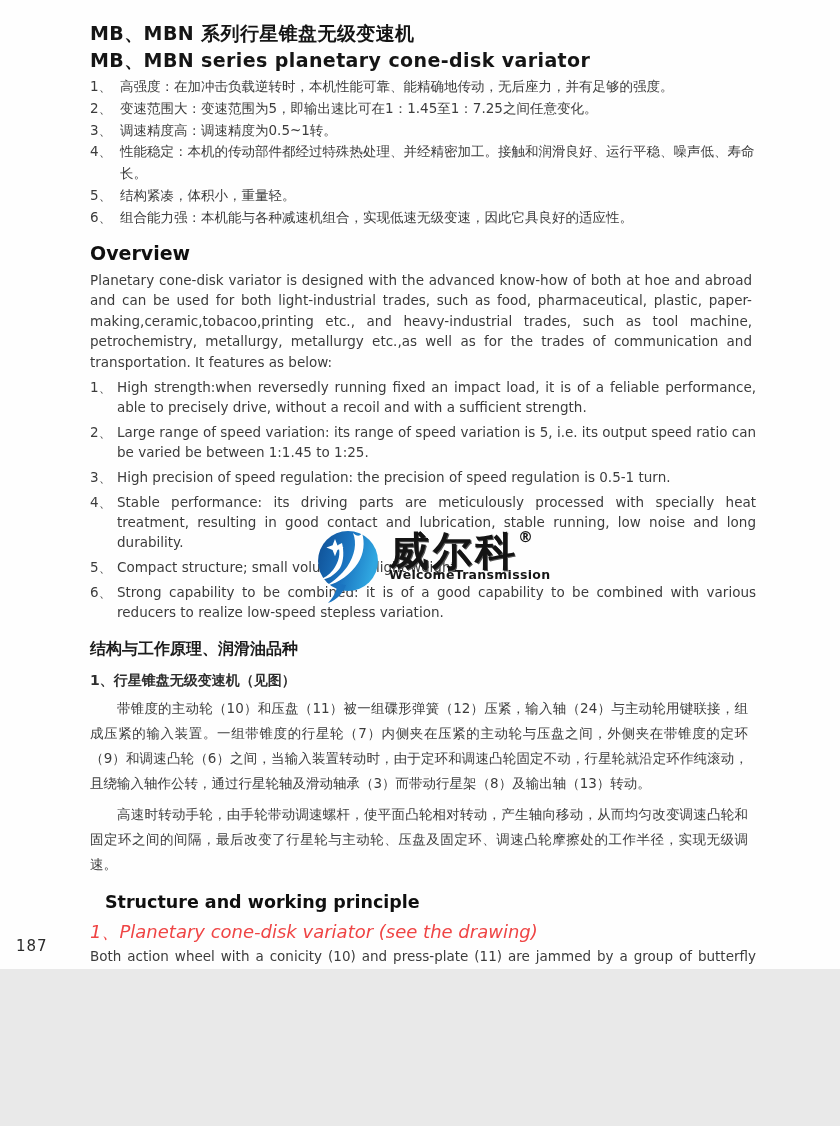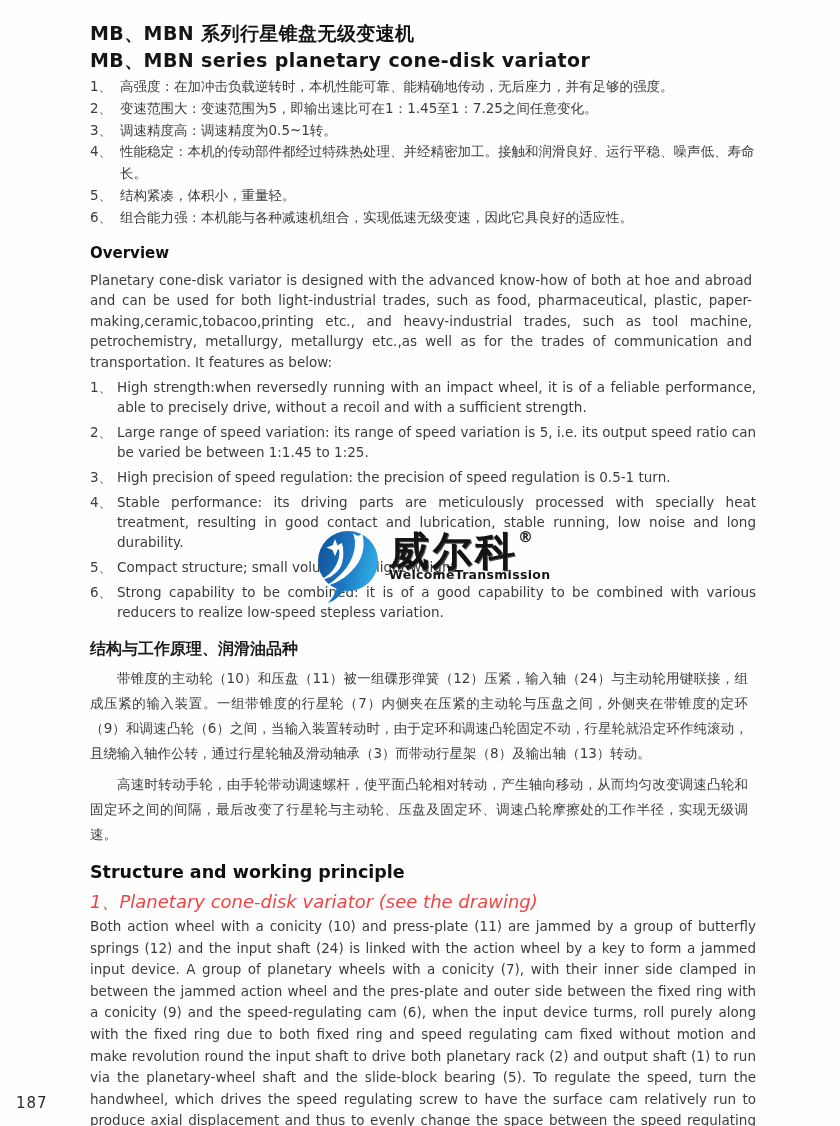--- a/index.html
+++ b/index.html
@@ -1,18 +1,18 @@
 <!DOCTYPE html>
 <html><head>
 <meta charset="utf-8">
 <style>
   html,body { margin:0; padding:0; background:#e9e9e9; }
   .page {
     position:relative;
-    width:840px; height:1126px;
+    width:840px; height:969px;
     margin:0 auto;
     background:#fefefe;
     font-family:"DejaVu Sans","Liberation Sans",sans-serif;
     color:#3f3f3f;
     overflow:hidden;
   }
   .content { position:absolute; left:90px; top:20px; width:666px; }
 
   .title-zh, .title-en {
     font-size:19px; font-weight:bold; color:#151515;
@@ -25,39 +25,39 @@
   .zh-intro {
     margin:7px 0 0 0; font-size:13.5px; line-height:22.5px;
     text-indent:2em; text-align:justify; color:#3c3c3c;
   }
   .zh-items { margin-top:2px; }
   .zh-item { display:flex; line-height:21.8px; font-size:13.5px; color:#3c3c3c; }
   .zh-item .num { flex:none; width:30px; }
   .zh-item .txt { flex:1; }
 
   .sec-heading-en {
-    margin:13px 0 0 0; font-size:15px; font-weight:bold; color:#101010; line-height:22px;
+    margin:13px 0 0 0; font-size:19px; font-weight:bold; color:#101010; line-height:22px;
   }
   .en-intro {
     margin:6px 4px 0 0; font-size:13.5px; line-height:20.5px;
     text-align:justify; color:#3c3c3c;
   }
   .en-items { margin-top:5px; }
   .en-item { display:flex; margin-bottom:5px; font-size:13.5px; line-height:20px; color:#3c3c3c; }
   .en-item .num { flex:none; width:27px; }
   .en-item .txt { flex:1; text-align:justify; }
 
   .sec2-heading-zh { margin:16px 0 0 0; font-size:16px; font-weight:bold; color:#1c1c1c; line-height:22px; }
   .zh-sub { margin:11px 0 0 0; font-size:14px; font-weight:bold; color:#2e2e2e; line-height:19px; }
   .zh-para {
     margin:6px 8px 0 0; font-size:13.5px; line-height:25px;
     text-indent:2em; text-align:justify; color:#3c3c3c;
   }
 
-  .sec2-heading-en { margin:14px 0 0 0; font-size:17.5px; font-weight:bold; color:#101010; line-height:23px; }
+  .sec2-heading-en { margin:14px 0 0 15px; font-size:17.5px; font-weight:bold; color:#101010; line-height:23px; }
   .en-sub { margin:8px 0 0 0; font-size:18px; color:#ef4444; line-height:19px;font-style:italic; }
   .en-para { margin:5px 0 0 0; font-size:13.5px; line-height:21.6px; text-align:justify; color:#3c3c3c; }
 
   .page-number {
     position:absolute; left:16px; bottom:14px;
     font-size:15px; color:#2b2b2b; letter-spacing:1px;
   }
 
   
   .watermark {
@@ -115,21 +115,21 @@
         <span class="txt">组合能力强：本机能与各种减速机组合，实现低速无级变速，因此它具良好的适应性。</span>
       </div>
     </div>
 
     <h2 class="sec-heading-en">Overview</h2>
     <p class="en-intro">Planetary cone-disk variator is designed with the advanced know-how of both at hoe and abroad and can be used for both light-industrial trades, such as food, pharmaceutical, plastic, paper-making,ceramic,tobacoo,printing etc., and heavy-industrial trades, such as tool machine, petrochemistry, metallurgy, metallurgy etc.,as well as for the trades of communication and transportation. It features as below:</p>
 
     <div class="en-items">
       <div class="en-item">
         <span class="num">1、</span>
-        <span class="txt">High strength:when reversedly running with an impact wheel, it is of a feliable performance, able to precisely drive, without a recoil and with a sufficient strength.</span>
+        <span class="txt">High strength:when reversedly running fixed an impact load, it is of a feliable performance, able to precisely drive, without a recoil and with a sufficient strength.</span>
       </div>
       <div class="en-item">
         <span class="num">2、</span>
         <span class="txt">Large range of speed variation: its range of speed variation is 5, i.e. its output speed ratio can be varied be between 1:1.45 to 1:25.</span>
       </div>
       <div class="en-item">
         <span class="num">3、</span>
         <span class="txt">High precision of speed regulation: the precision of speed regulation is 0.5-1 turn.</span>
       </div>
       <div class="en-item">
@@ -140,20 +140,21 @@
         <span class="num">5、</span>
         <span class="txt">Compact structure; small volume and light weight.</span>
       </div>
       <div class="en-item">
         <span class="num">6、</span>
         <span class="txt">Strong capability to be combined: it is of a good capability to be combined with various reducers to realize low-speed stepless variation.</span>
       </div>
     </div>
 
     <h2 class="sec2-heading-zh">结构与工作原理、润滑油品种</h2>
+    <p class="zh-sub">1、行星锥盘无级变速机（见图）</p>
     <p class="zh-para">带锥度的主动轮（10）和压盘（11）被一组碟形弹簧（12）压紧，输入轴（24）与主动轮用键联接，组成压紧的输入装置。一组带锥度的行星轮（7）内侧夹在压紧的主动轮与压盘之间，外侧夹在带锥度的定环（9）和调速凸轮（6）之间，当输入装置转动时，由于定环和调速凸轮固定不动，行星轮就沿定环作纯滚动，且绕输入轴作公转，通过行星轮轴及滑动轴承（3）而带动行星架（8）及输出轴（13）转动。</p>
     <p class="zh-para">高速时转动手轮，由手轮带动调速螺杆，使平面凸轮相对转动，产生轴向移动，从而均匀改变调速凸轮和固定环之间的间隔，最后改变了行星轮与主动轮、压盘及固定环、调速凸轮摩擦处的工作半径，实现无级调速。</p>
 
     <h2 class="sec2-heading-en">Structure and working principle</h2>
     <p class="en-sub">1、Planetary cone-disk variator (see the drawing)</p>
     <p class="en-para">Both action wheel with a conicity (10) and press-plate (11) are jammed by a group of butterfly springs (12) and the input shaft (24) is linked with the action wheel by a key to form a jammed input device. A group of planetary wheels with a conicity (7), with their inner side clamped in between the jammed action wheel and the pres-plate and outer side between the fixed ring with a conicity (9) and the speed-regulating cam (6), when the input device turms, roll purely along with the fixed ring due to both fixed ring and speed regulating cam fixed without motion and make revolution round the input shaft to drive both planetary rack (2) and output shaft (1)  to run via the planetary-wheel shaft and the slide-block bearing (5). To regulate the speed, turn the handwheel, which drives the speed regulating screw to have the surface cam relatively run to produce axial displacement and thus to evenly change the space between the speed regulating cam and the fixed ring and, finally, change the working radius at the frictional place of the cam between the planetqry-wheel and the action wheel and between the press-rack and the fixed ring to realize the stepless speed variation.</p>
 
   </div>
 
   <div class="watermark">

